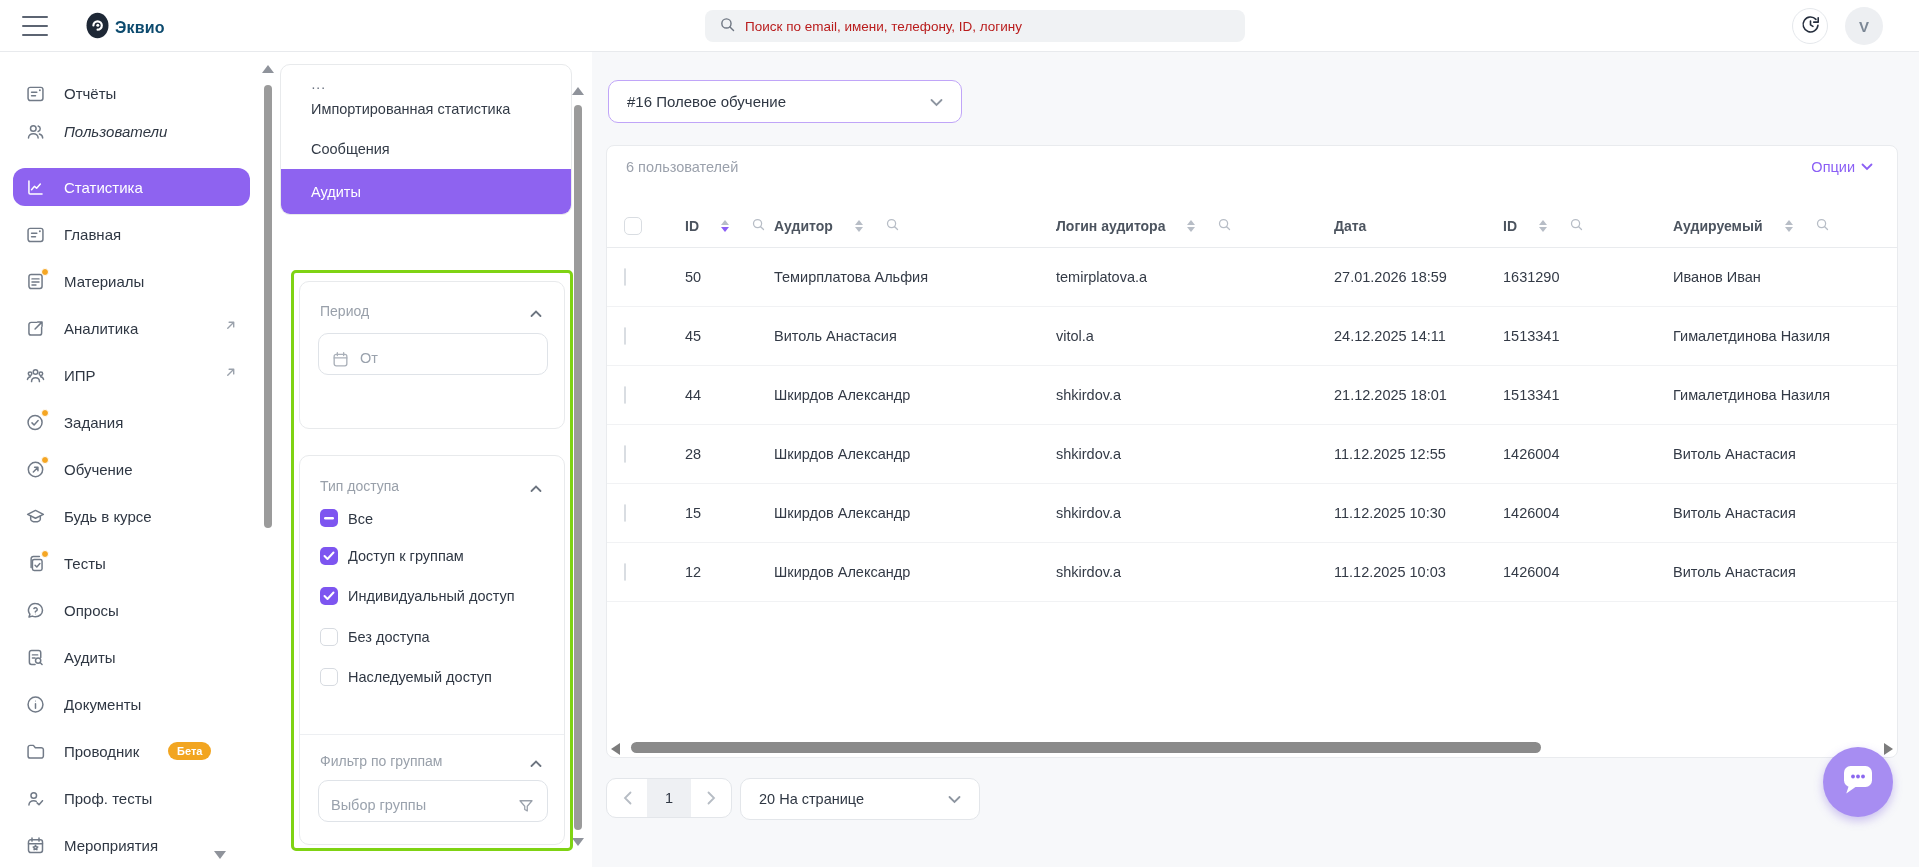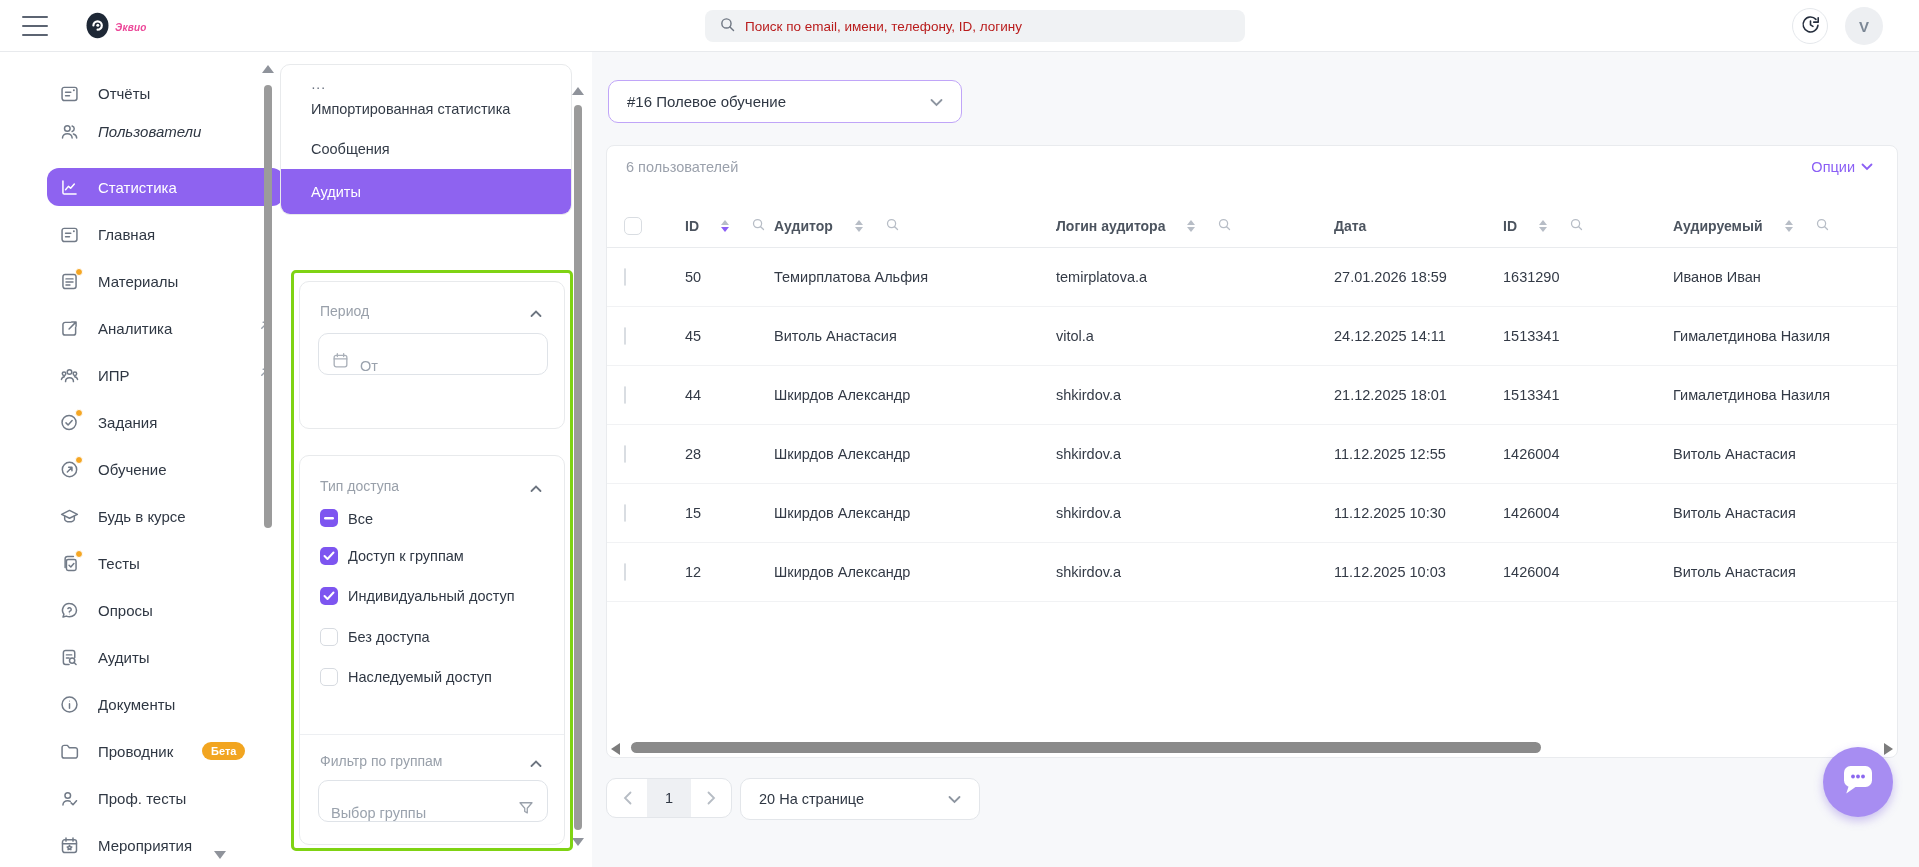--- a/index.html
+++ b/index.html
@@ -4,31 +4,31 @@
 <style>
   * { margin:0; padding:0; box-sizing:border-box; }
   html,body { width:1919px; height:867px; font-family:"Liberation Sans", sans-serif; }
   #canvas { position:relative; width:1919px; height:867px; background:#f7f8fa; overflow:hidden; }
 
   
   .topbar { position:absolute; left:0; top:0; width:1919px; height:52px; background:#fff; border-bottom:1px solid #e8eaed; z-index:30; }
   .hamburger { position:absolute; left:22px; top:16px; width:26px; height:20px; display:flex; flex-direction:column; justify-content:space-between; cursor:pointer; }
   .hamburger span { display:block; height:2.4px; background:#5c6472; border-radius:2px; }
   .logo { position:absolute; left:86px; top:12px; display:flex; align-items:center; gap:6px; }
-  .logo-text { font-size:10px; font-weight:bold; color:#ec4899; letter-spacing:.2px;font-style:italic; }
+  .logo-text { font-size:16px; font-weight:bold; color:#0c4a6e; letter-spacing:.2px; }
   .search { position:absolute; left:705px; top:10px; width:540px; height:32px; background:#f0f2f4; border-radius:8px; display:flex; align-items:center; padding-left:14px; gap:9px; }
   .search .ph { font-size:13.5px; color:#b91c1c; }
   .round-btn { position:absolute; top:8px; width:36px; height:36px; border-radius:50%; background:#fff; border:1px solid #e5e8ec; display:flex; align-items:center; justify-content:center; cursor:pointer; }
   .avatar { position:absolute; left:1845px; top:7px; width:38px; height:38px; border-radius:50%; background:#edeff2; display:flex; align-items:center; justify-content:center; font-size:15px; font-weight:bold; color:#7b8795; cursor:pointer; }
 
   
   .left-panel { position:absolute; left:0; top:52px; width:592px; height:815px; background:#fff; }
 
   
-  .sb-item { position:absolute; left:0; width:258px; height:38px; display:flex; align-items:center; cursor:pointer; color:#2f3743;margin-left:34px; }
+  .sb-item { position:absolute; left:0; width:258px; height:38px; display:flex; align-items:center; cursor:pointer; color:#2f3743; }
   .sb-item .sb-ico { position:absolute; left:24px; width:22px; height:22px; color:#717a87; display:flex; align-items:center; justify-content:center; }
   .sb-item .sb-label { position:absolute; left:64px; font-size:15px; white-space:nowrap; }
   .sb-item.active { left:13px; width:237px; background:#8e63f0; border-radius:12px; color:#fff; }
   .sb-item.active .sb-ico { left:11px; color:#fff; }
   .sb-item.active .sb-label { left:51px; }
   .sb-dot { position:absolute; top:-2px; right:-3px; width:8px; height:8px; border-radius:50%; background:#f5a623; border:1.5px solid #fff; }
   .sb-badge { position:absolute; left:168px; background:#f2a520; color:#fff; font-size:11px; font-weight:bold; padding:3px 9px; border-radius:10px; }
   .sb-ext { position:absolute; right:22px; top:8px; color:#9aa1ab; }
   .tri { width:0; height:0; position:absolute; }
   .tri.down { border-left:6px solid transparent; border-right:6px solid transparent; border-top:8px solid #8f939b; }
@@ -40,21 +40,21 @@
   .sm-clip { height:24px; overflow:hidden; position:relative; flex:none; }
   .sm-clip span { position:absolute; left:30px; top:14px; font-size:14.5px; color:#6a7280; }
   .sm-item { height:40px; flex:none; display:flex; align-items:center; padding-left:30px; font-size:14.5px; color:#333b47; cursor:pointer; white-space:nowrap; }
   .sm-item.active { flex:1; background:#8e63f0; color:#fff; }
 
   
   .green-box { position:absolute; left:291px; top:270px; width:282px; height:581px; border:3px solid #7fd313; border-radius:5px; background:#fff; }
   .f-card { position:absolute; left:5px; width:266px; background:#fff; border:1px solid #e8eaec; border-radius:10px; }
   .f-title { position:absolute; left:20px; font-size:14px; color:#99a0aa; }
   .f-chevron { position:absolute; right:22px; color:#6d7580; }
-  .f-input { position:absolute; left:18px; width:230px; height:42px; border:1px solid #dfe3e8; border-radius:10px; background:#fff; display:flex; align-items:flex-end; padding:0 12px; gap:10px; cursor:text; }
+  .f-input { position:absolute; left:18px; width:230px; height:42px; border:1px solid #dfe3e8; border-radius:10px; background:#fff; display:flex; align-items:flex-start; padding:16px 12px; gap:10px; cursor:text; }
   .f-input .ph { font-size:14.5px; color:#9aa2ad; flex:1; }
   .chk-row { position:absolute; left:20px; height:24px; display:flex; align-items:center; gap:10px; cursor:pointer; }
   .chk { width:18px; height:18px; border-radius:5px; flex:none; display:flex; align-items:center; justify-content:center; }
   .chk.unchecked { background:#fff; border:1.5px solid #d7dbe1; }
   .chk.checked, .chk.indeterminate { background:#7d55f0; }
   .chk-label { font-size:14.5px; color:#2f3743; white-space:nowrap; }
   .f-divider { position:absolute; left:0; width:100%; border-top:1px solid #edeff2; }
 
   
   .course-select { position:absolute; left:608px; top:80px; width:354px; height:43px; background:#fff; border:1.5px solid #c0a5f8; border-radius:10px; display:flex; align-items:center; padding:0 18px; cursor:pointer; }

